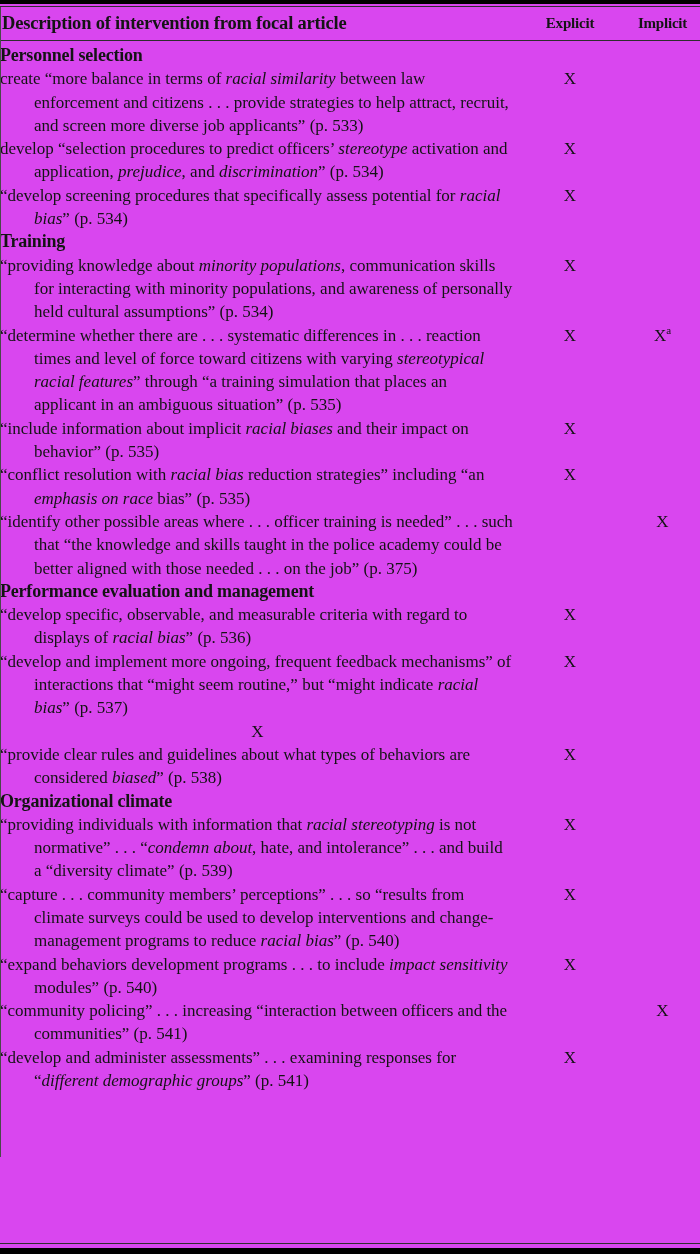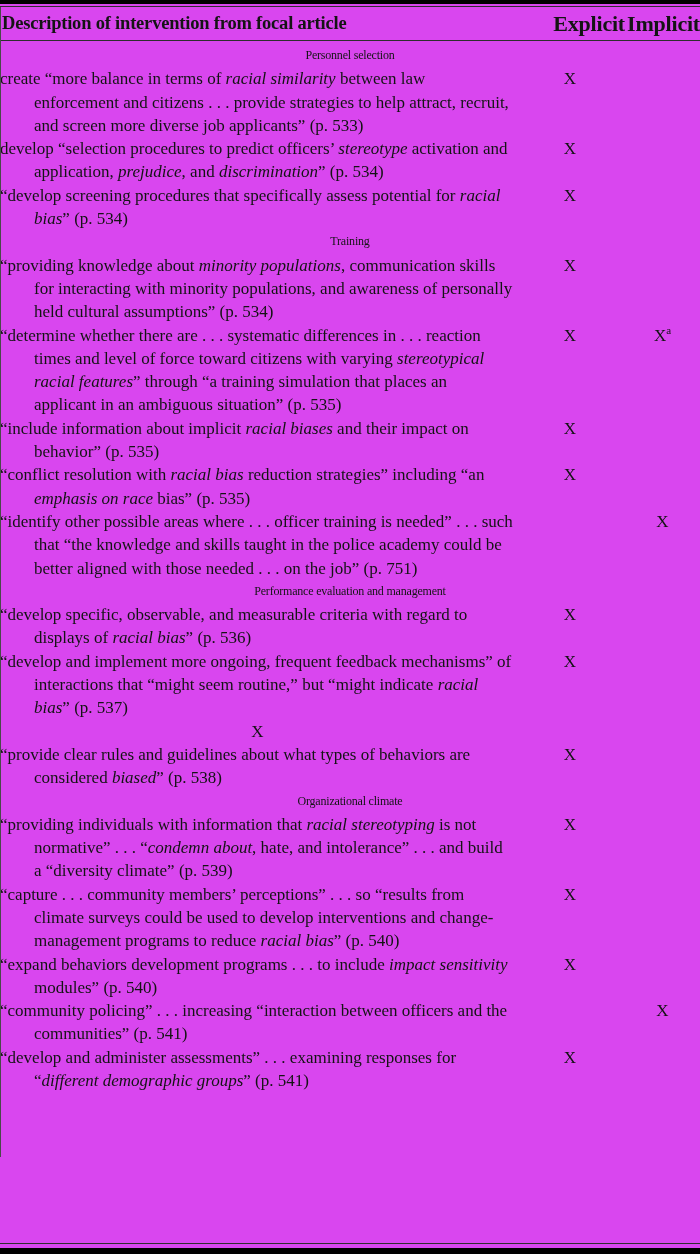--- a/index.html
+++ b/index.html
@@ -31,36 +31,36 @@
   }
   .h-desc {
     font-weight: bold;
     font-size: 18.5px;
     padding-left: 2px;
     letter-spacing: -0.2px;
     white-space: nowrap;
   }
   .h-mark {
     font-weight: bold;
-    font-size: 22px;
-    text-align: right;
+    font-size: 15px;
+    text-align: center;
     letter-spacing: -0.2px;
   }
 
   .tbody {
     flex: 1 1 auto;
     overflow: hidden;
     padding-top: 3px;
     font-size: 17px;
     line-height: 23.3px;
   }
   .section-header {
-    text-align: center;
-    font-weight: normal;
-    font-size: 12px;
+    text-align: left;
+    font-weight: bold;
+    font-size: 18px;
     letter-spacing: -0.2px;
   }
   .item-row {
     display: grid;
     grid-template-columns: 515px 110px 75px;
     align-items: start;
   }
   .desc {
     padding-left: 34px;
     text-indent: -34px;
@@ -131,21 +131,21 @@
         <div class="desc"><span>“include information about implicit </span><em>racial biases</em><span> and their impact on behavior” (p. 535)</span></div>
         <div class="mark-cell">X</div>
         <div class="mark-cell"></div>
       </div>
       <div class="item-row">
         <div class="desc"><span>“conflict resolution with </span><em>racial bias</em><span> reduction strategies” including “an </span><em>emphasis on race</em><span> bias” (p. 535)</span></div>
         <div class="mark-cell">X</div>
         <div class="mark-cell"></div>
       </div>
       <div class="item-row">
-        <div class="desc"><span>“identify other possible areas where . . . officer training is needed” . . . such that “the knowledge and skills taught in the police academy could be better aligned with those needed . . . on the job” (p. 751)</span></div>
+        <div class="desc"><span>“identify other possible areas where . . . officer training is needed” . . . such that “the knowledge and skills taught in the police academy could be better aligned with those needed . . . on the job” (p. 375)</span></div>
         <div class="mark-cell"></div>
         <div class="mark-cell">X</div>
       </div>
       <div class="section-header">Performance evaluation and management</div>
       <div class="item-row">
         <div class="desc"><span>“develop specific, observable, and measurable criteria with regard to displays of </span><em>racial bias</em><span>” (p. 536)</span></div>
         <div class="mark-cell">X</div>
         <div class="mark-cell"></div>
       </div>
       <div class="item-row">

